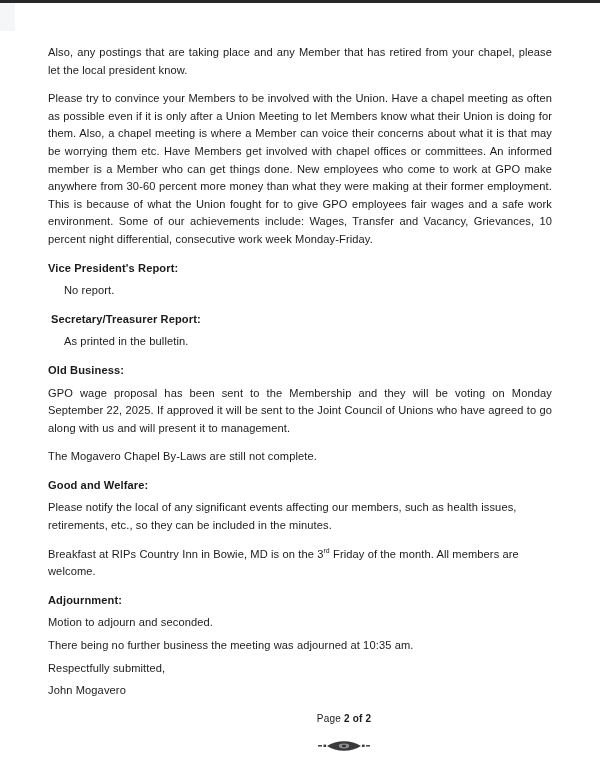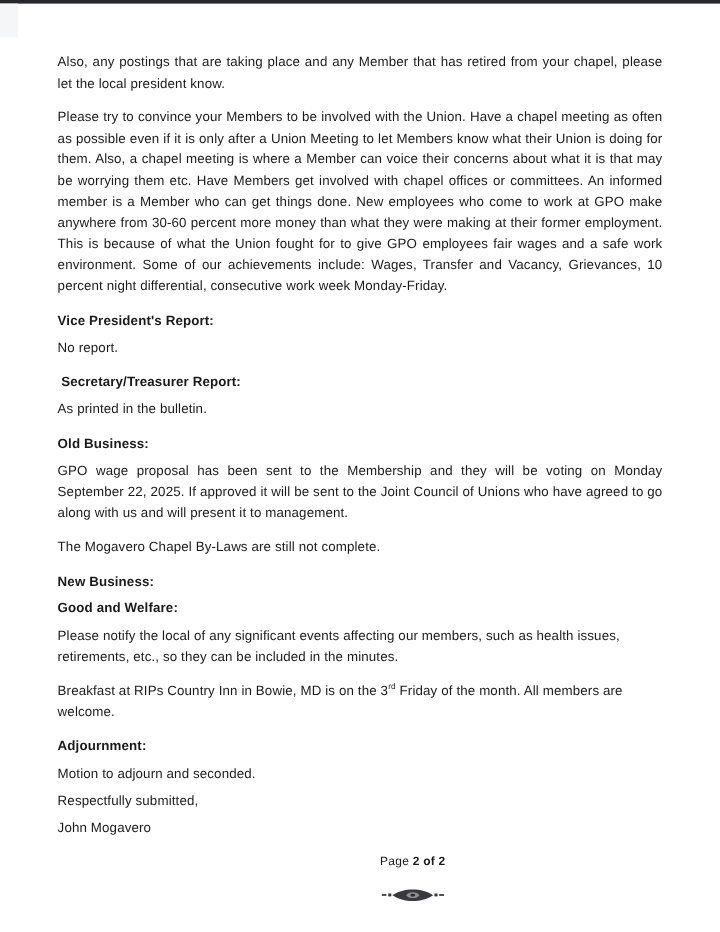--- a/index.html
+++ b/index.html
@@ -67,20 +67,21 @@
     letter-spacing: 0.01em;
   }
   
   .heading.indented {
     padding-left: 3px;
   }
 
   
   .after-heading {
     margin-bottom: 11px;
+    margin-left: 16px;
   }
   .tight {
     margin-bottom: 5px;
   }
 
   sup {
     font-size: 0.62em;
     vertical-align: super;
     line-height: 0;
   }
@@ -128,28 +129,28 @@
   <h2 class="heading">Vice President's Report:</h2>
   <p class="body-text after-heading">No report.</p>
 
   <h2 class="heading indented">Secretary/Treasurer Report:</h2>
   <p class="body-text after-heading">As printed in the bulletin.</p>
 
   <h2 class="heading">Old Business:</h2>
   <p class="body-text justify">GPO wage proposal has been sent to the Membership and they will be voting on Monday September 22, 2025. If approved it will be sent to the Joint Council of Unions who have agreed to go along with us and will present it to management.</p>
   <p class="body-text">The Mogavero Chapel By-Laws are still not complete.</p>
 
-  <h2 class="heading">New Business:</h2>
 
   <h2 class="heading">Good and Welfare:</h2>
   <p class="body-text">Please notify the local of any significant events affecting our members, such as health issues, retirements, etc., so they can be included in the minutes.</p>
   <p class="body-text"><span>Breakfast at RIPs Country Inn in Bowie, MD is on the 3</span><sup>rd</sup><span> Friday of the month. All members are welcome.</span></p>
 
   <h2 class="heading">Adjournment:</h2>
   <p class="body-text tight">Motion to adjourn and seconded.</p>
+  <p class="body-text tight">There being no further business the meeting was adjourned at 10:35 am.</p>
   <p class="body-text tight">Respectfully submitted,</p>
   <p class="body-text">John Mogavero</p>
 
 </div>
 
 <div class="footer">
   <div class="page-number"><span>Page </span><span class="bold">2 of 2</span></div>
 
   <div class="ornament">
     <svg width="52" height="14" viewBox="0 0 52 14" xmlns="http://www.w3.org/2000/svg">

